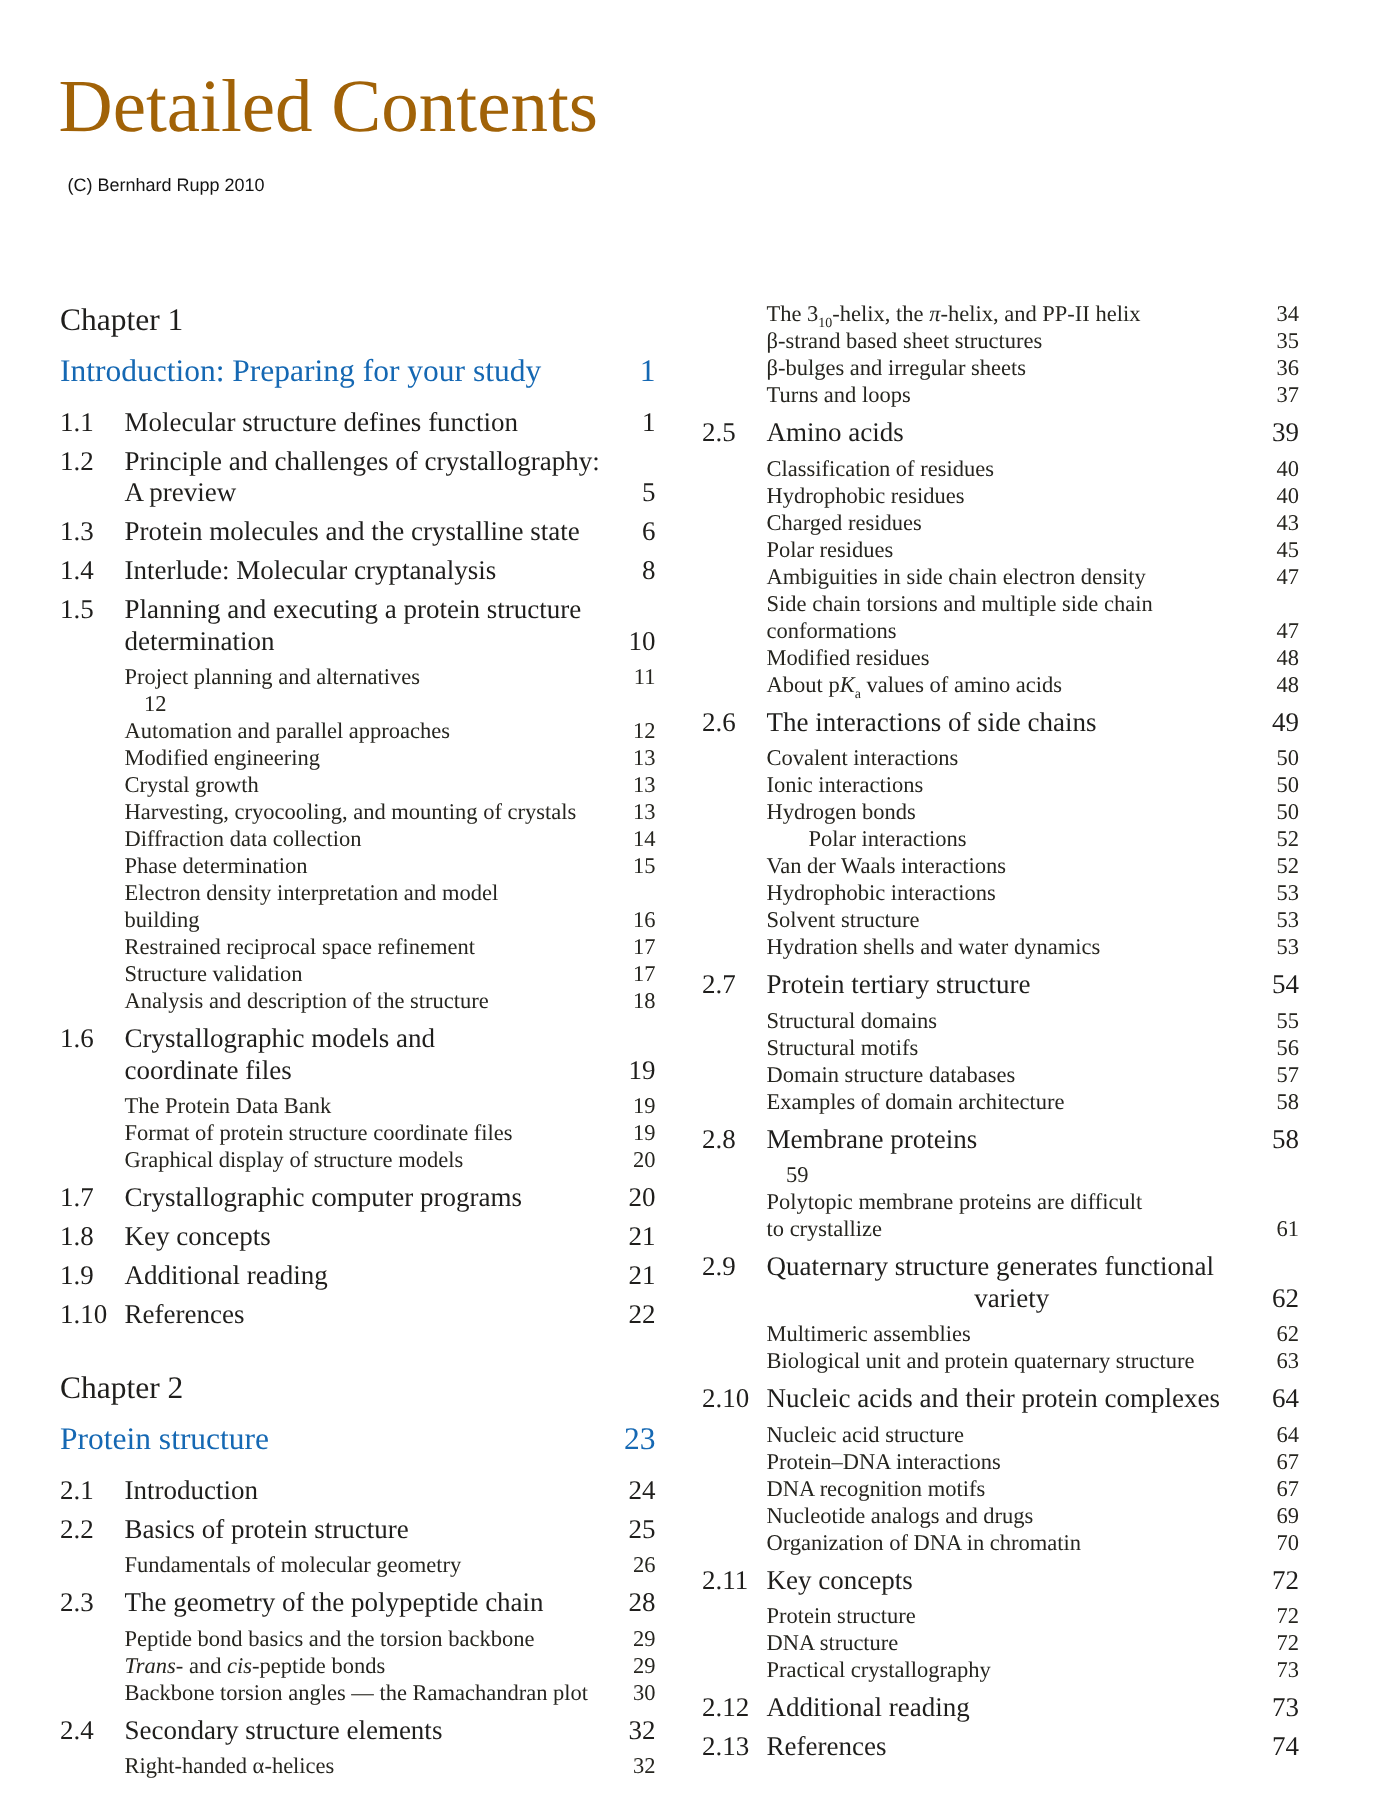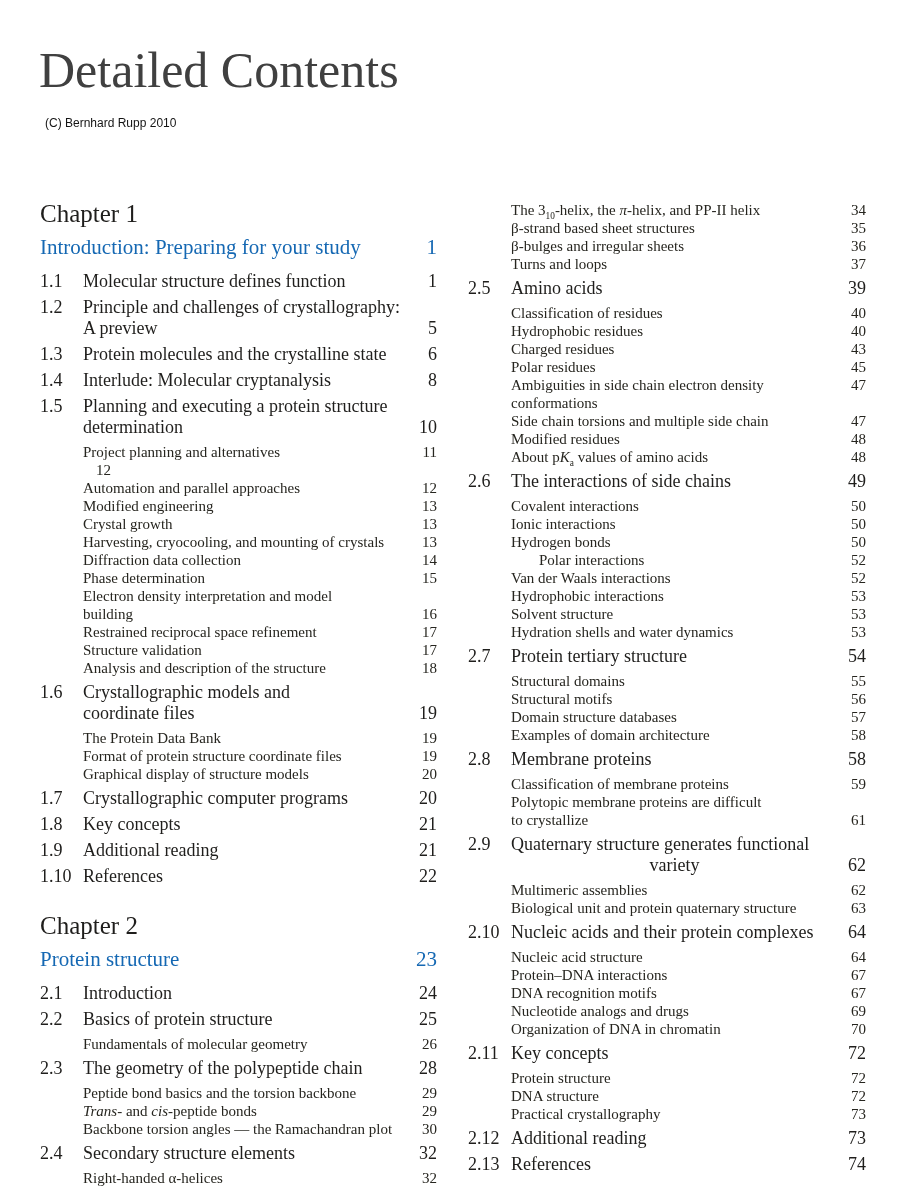--- a/index.html
+++ b/index.html
@@ -4,38 +4,38 @@
 <title>Detailed Contents</title>
 <style>
   html,body { margin:0; padding:0; background:#ffffff; }
   .page {
     position:relative; width:917px; height:1204px; background:#ffffff;
     font-family:"Liberation Serif", serif; color:#1f1e1c; overflow:hidden;
   }
   .title {
     position:absolute; left:39px; top:44px; margin:0;
     font-size:50px; line-height:52px; font-weight:normal;
-    color:#404040; letter-spacing:0px; font-family:"Liberation Serif", serif;
+    color:#a16207; letter-spacing:0px; font-family:"Liberation Serif", serif;
   }
   .copyright {
     position:absolute; left:45px; top:116px;
     font-family:"Liberation Sans", sans-serif; font-size:12px; color:#141414;
   }
   .columns { position:absolute; top:201px; left:40px; display:flex; }
   .col { display:block; }
   .col-left  { width:397px; margin-right:31px; }
   .col-right { width:398px; }
 
   .row { display:flex; }
   .num { flex:none; width:43px; }
   .txt { flex:1; min-width:0; }
   .pg  { flex:none; align-self:flex-end; min-width:28px; text-align:right; }
   .line { white-space:nowrap; }
 
-  .chapter { font-size:25px; line-height:25px; margin:0 0 9px 0; }
+  .chapter { font-size:21px; line-height:25px; margin:0 0 9px 0; }
   .gap-before { margin-top:26px; }
   .ctitle { font-size:21px; line-height:25px; color:#1568b3; margin:0 0 11px 0; }
   .ctitle .pg { color:#1568b3; }
 
   .l1  { font-size:18px; line-height:21px; margin:5px 0; }
   .sub { font-size:15px; line-height:18px; color:#26251f; }
   sub { font-size:62%; line-height:0; }
 </style>
 </head>
 <body>
@@ -370,22 +370,22 @@
         <div class="row sub">
           <span class="num"></span>
           <span class="txt">
             <span class="line" style="display: block;">Ambiguities in side chain electron density</span>
           </span>
           <span class="pg">47</span>
         </div>
         <div class="row sub">
           <span class="num"></span>
           <span class="txt">
+            <span class="line" style="display: block;">Side chain torsions and multiple side chain</span>
             <span class="line" style="display: block;">conformations</span>
-            <span class="line" style="display: block;">Side chain torsions and multiple side chain</span>
           </span>
           <span class="pg">47</span>
         </div>
         <div class="row sub">
           <span class="num"></span>
           <span class="txt">
             <span class="line" style="display: block;">Modified residues</span>
           </span>
           <span class="pg">48</span>
         </div>
@@ -496,23 +496,20 @@
         </div>
         <div class="row l1">
           <span class="num">2.8</span>
           <span class="txt">
             <span class="line" style="display: block;">Membrane proteins</span>
           </span>
           <span class="pg">58</span>
         </div>
         <div class="row sub">
           <span class="num"></span>
-          <span class="txt">
-            <span class="line" style="display: block;">Classification of membrane proteins</span>
-          </span>
           <span class="pg">59</span>
         </div>
         <div class="row sub">
           <span class="num"></span>
           <span class="txt">
             <span class="line" style="display: block;">Polytopic membrane proteins are difficult</span>
             <span class="line" style="display: block;">to crystallize</span>
           </span>
           <span class="pg">61</span>
         </div>

